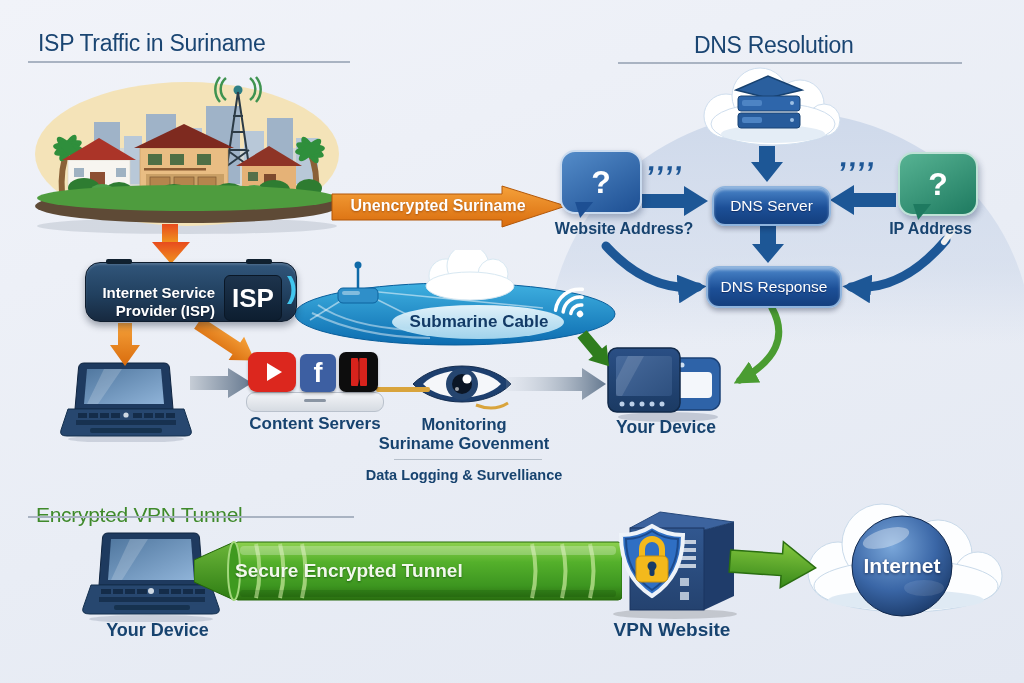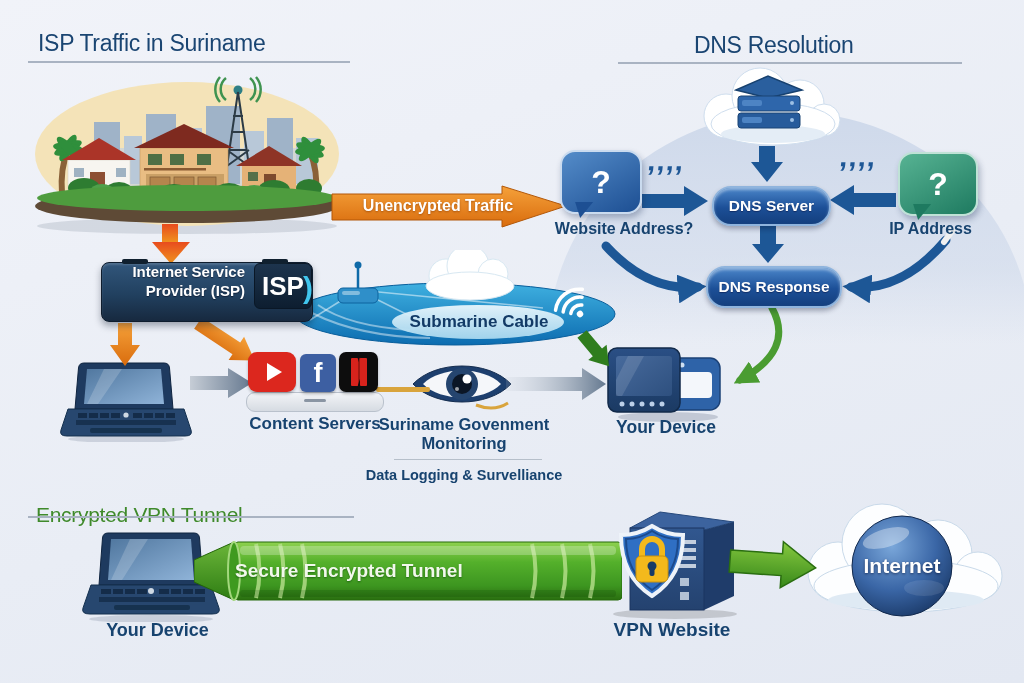--- a/index.html
+++ b/index.html
@@ -9,42 +9,42 @@
   .abs{position:absolute;}.z1{z-index:1}.z2{z-index:2}
   .t-title{position:absolute;font-weight:400;font-size:23px;color:#1a4572;letter-spacing:-0.3px;z-index:3;}
   .t-title.green{color:#3f8a2b;font-size:21px;margin-top:16px;}
   .rule{position:absolute;height:1.5px;background:#a9b3c2;z-index:3;}
   .rule.thin{height:1px;background:#b6bfca;}
   .lbl{position:absolute;font-weight:700;color:#17436f;text-align:center;line-height:1.18;z-index:3;}
   .dome{position:absolute;left:548px;top:112px;width:484px;height:232px;z-index:0;
         border-radius:242px 242px 0 0 / 232px 232px 0 0;
         background:linear-gradient(180deg,rgba(205,216,234,.95) 0%,rgba(205,216,234,.55) 68%,rgba(205,216,234,0) 100%);}
   .pill{position:absolute;z-index:3;display:flex;align-items:center;justify-content:center;
-        color:#fff;font-weight:700;font-size:15.5px;border-radius:19px;
+        color:#fff;font-weight:400;font-size:15.5px;border-radius:13px;
         background:linear-gradient(180deg,#4a85c9 0%,#1c4f97 55%,#143f7e 100%);
         border:2px solid #8fb4dd;box-shadow:0 3px 5px rgba(0,10,40,.3), inset 0 2px 3px rgba(255,255,255,.4);
         text-shadow:0 1px 1px rgba(0,0,40,.4);}
   .bubble{position:absolute;z-index:3;display:flex;align-items:center;justify-content:center;
         color:#fff;font-weight:700;font-size:32px;border-radius:15px;
         border:2px solid #cadbef;box-shadow:2px 4px 6px rgba(20,40,80,.3);}
   .bubble.blue{background:linear-gradient(150deg,#548cc9,#1d4f93);}
   .bubble.green{background:linear-gradient(150deg,#57b393,#1e7a60);border-color:#bfe2d6;}
   .bubble:after{content:'';position:absolute;left:10px;bottom:-15px;width:0;height:0;
         border:9px solid transparent;border-top-width:16px;transform:skewX(-14deg);}
   .bubble.blue:after{border-top-color:#1d4f93;}
   .bubble.green:after{border-top-color:#1e7a60;}
   .qmarks{position:absolute;z-index:3;font-weight:800;font-size:30px;color:#1e5796;letter-spacing:2px;transform:skewX(-6deg);}
-  .ispbox{position:absolute;left:101px;top:262px;width:210px;height:58px;z-index:3;display:flex;align-items:flex-start;
+  .ispbox{position:absolute;left:85px;top:262px;width:210px;height:58px;z-index:3;display:flex;align-items:flex-end;
         background:linear-gradient(180deg,#31567b 0%,#21405f 55%,#17293f 100%);
-        border:1px solid #0f1d2e;border-radius:8px;
+        border:1px solid #0f1d2e;border-radius:15px;
         box-shadow:0 4px 7px rgba(10,20,40,.35), inset 0 2px 2px rgba(255,255,255,.15);}
   .ispbox .tab{position:absolute;top:-4px;width:26px;height:5px;background:#10202f;border-radius:2px;}
   .isptext{flex:1;color:#fff;font-weight:700;font-size:15px;text-align:right;padding-right:9px;line-height:1.25;
         text-shadow:0 1px 1px rgba(0,0,20,.5);}
-  .ispbadge{width:56px;height:44px;color:#fff;font-weight:800;font-size:26px;
+  .ispbadge{width:56px;height:44px;margin-right:14px;color:#fff;font-weight:800;font-size:26px;
         display:flex;align-items:center;justify-content:center;border-radius:6px;
         background:linear-gradient(180deg,#1d344d,#0d1e30);border:1px solid #0a1726;}
   .ispparen{position:absolute;right:-1px;top:8px;color:#41c6ee;font-size:30px;font-weight:700;}
   .arrow-text{position:absolute;z-index:3;color:#fff;font-weight:700;font-size:16px;text-align:center;
         text-shadow:0 1px 2px rgba(120,50,0,.55);}
   .tunnel-text{position:absolute;z-index:3;color:#f2f8ec;font-weight:700;font-size:19px;
         text-shadow:0 1px 2px rgba(0,60,0,.55);}
   .net-text{position:absolute;z-index:3;color:#fff;font-weight:700;font-size:21px;text-align:center;
         text-shadow:0 1px 3px rgba(0,10,40,.6);}
   .cs-wrap{position:absolute;left:246px;top:352px;width:136px;height:62px;z-index:3;}
@@ -421,21 +421,21 @@
     <line x1="952" y1="231" x2="944" y2="242" stroke="#f0f0f0" stroke-width="6" stroke-linecap="round"></line>
     <path d="M772,308 Q795,350 740,380" stroke="#4a9c31" stroke-width="7" fill="none" stroke-linecap="round" marker-end="url(#mGreen)"></path>
     <g transform="translate(582,334) rotate(50)">
       <polygon points="0,-6 24,-6 24,-12 42,0 24,12 24,6 0,6" fill="#2f7d1d"></polygon>
     </g>
     <g transform="translate(730,560) rotate(4)">
       <polygon points="0,-10 52,-10 52,-22 86,2 52,24 52,12 0,12" fill="url(#bgrG)" stroke="#2a6e10" stroke-width="1.5"></polygon>
     </g>
   </svg>
 
-  <div class="arrow-text" style="left:330px;top:197px;width:216px">Unencrypted Traffic</div>
+  <div class="arrow-text" style="left:330px;top:197px;width:216px">Unencrypted Suriname</div>
 
   <div class="ispbox">
     <div class="tab" style="left:20px"></div>
     <div class="tab" style="right:24px"></div>
     <div class="isptext">
       <div>Internet Service</div>
       <div>Provider (ISP)</div>
     </div>
     <div class="ispbadge">ISP</div>
     <span class="ispparen">)</span>
@@ -465,22 +465,22 @@
     <div class="icon-fb">f</div>
     <div class="icon-nf">
         <i class="b3"></i>
         <i class="b1"></i>
         <i class="b2"></i>
       </div>
   </div>
   <div class="lbl" style="left:234px;top:414px;width:162px;font-size:17px">Content Servers</div>
 
   <div class="lbl" style="left:368px;top:415px;width:192px;font-size:16.5px">
+    <div>Monitoring</div>
     <div>Suriname Govenment</div>
-    <div>Monitoring</div>
   </div>
   <div class="rule thin" style="left:394px;top:459px;width:148px"></div>
   <div class="lbl" style="left:362px;top:467px;width:204px;font-size:14.5px">Data Logging &amp; Survelliance</div>
 
   <div class="lbl" style="left:596px;top:417px;width:140px;font-size:17.5px">Your Device</div>
 
   <div class="lbl" style="left:85px;top:620px;width:145px;font-size:18px">Your Device</div>
   <div class="tunnel-text" style="left:235px;top:560px;width:300px">Secure Encrypted Tunnel</div>
   <div class="lbl" style="left:596px;top:619px;width:152px;font-size:19px">VPN Website</div>
   <div class="net-text" style="left:837px;top:554px;width:130px">Internet</div>

